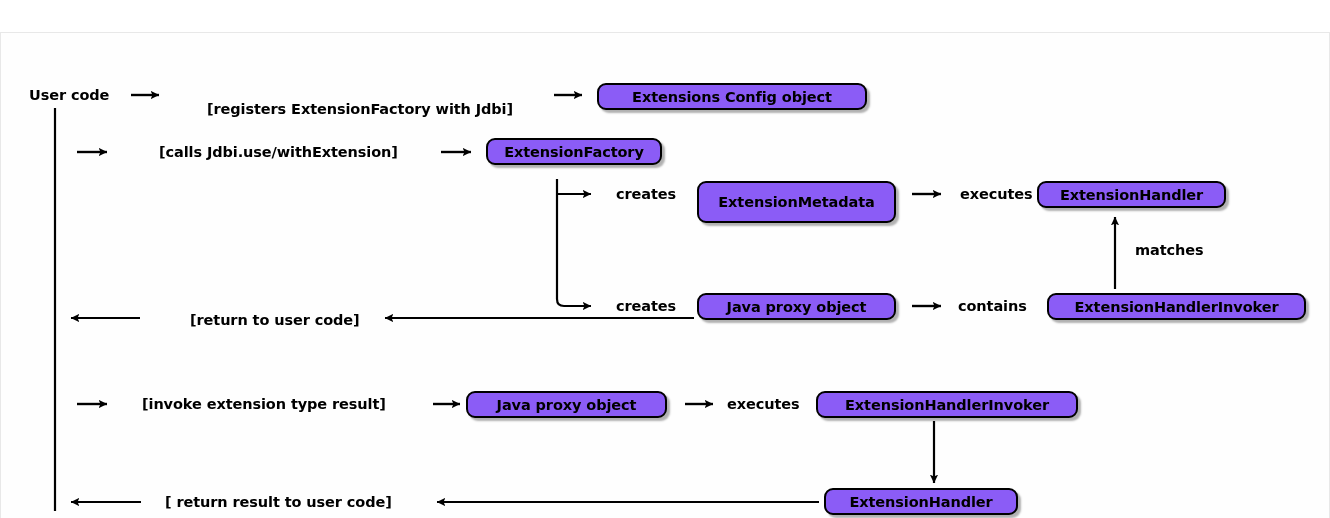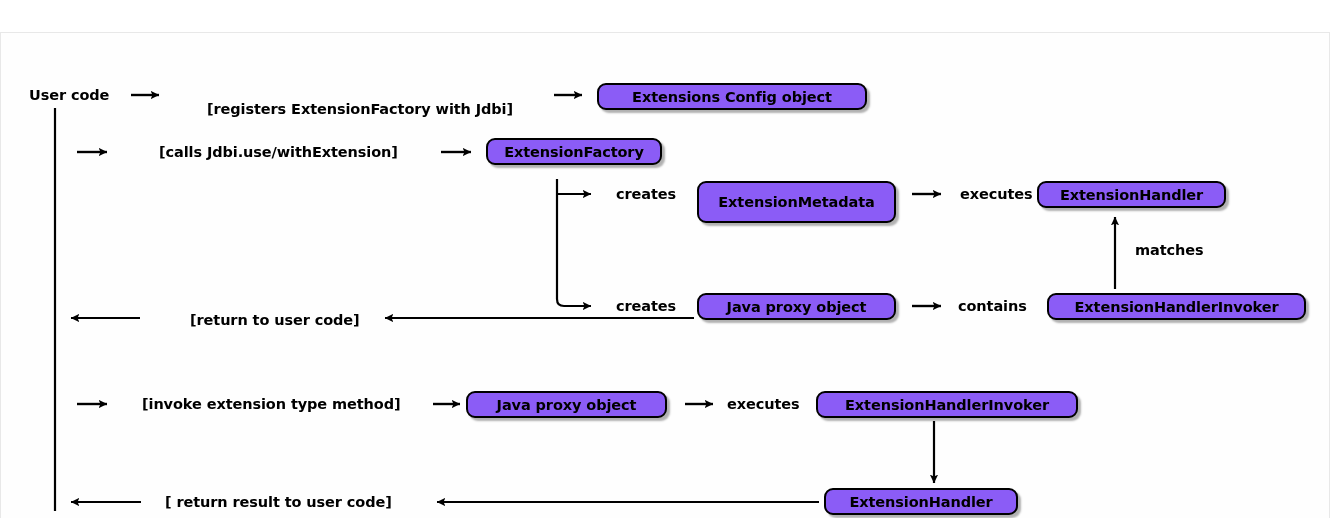--- a/index.html
+++ b/index.html
@@ -116,21 +116,21 @@
   <div class="plain-label" style="left:959px; top:153px;">executes</div>
 
   <div class="plain-label" style="left:1134px; top:209px;">matches</div>
 
   <div class="plain-label" style="left:615px; top:265px;">creates</div>
 
   <div class="plain-label" style="left:957px; top:265px;">contains</div>
 
   <div class="plain-label" style="left:189px; top:279px;">[return to user code]</div>
 
-  <div class="plain-label" style="left:141px; top:363px;">[invoke extension type method]</div>
+  <div class="plain-label" style="left:141px; top:363px;">[invoke extension type result]</div>
 
   <div class="plain-label" style="left:726px; top:363px;">executes</div>
 
 
   <div class="plain-label" style="left:164px; top:461px;">[ return result to user code]</div>
 
   <div class="node-box" style="left:596px; top:50px; width:270px; height:27px;">Extensions Config object</div>
 
   <div class="node-box" style="left:485px; top:105px; width:176px; height:27px;">ExtensionFactory</div>
 

